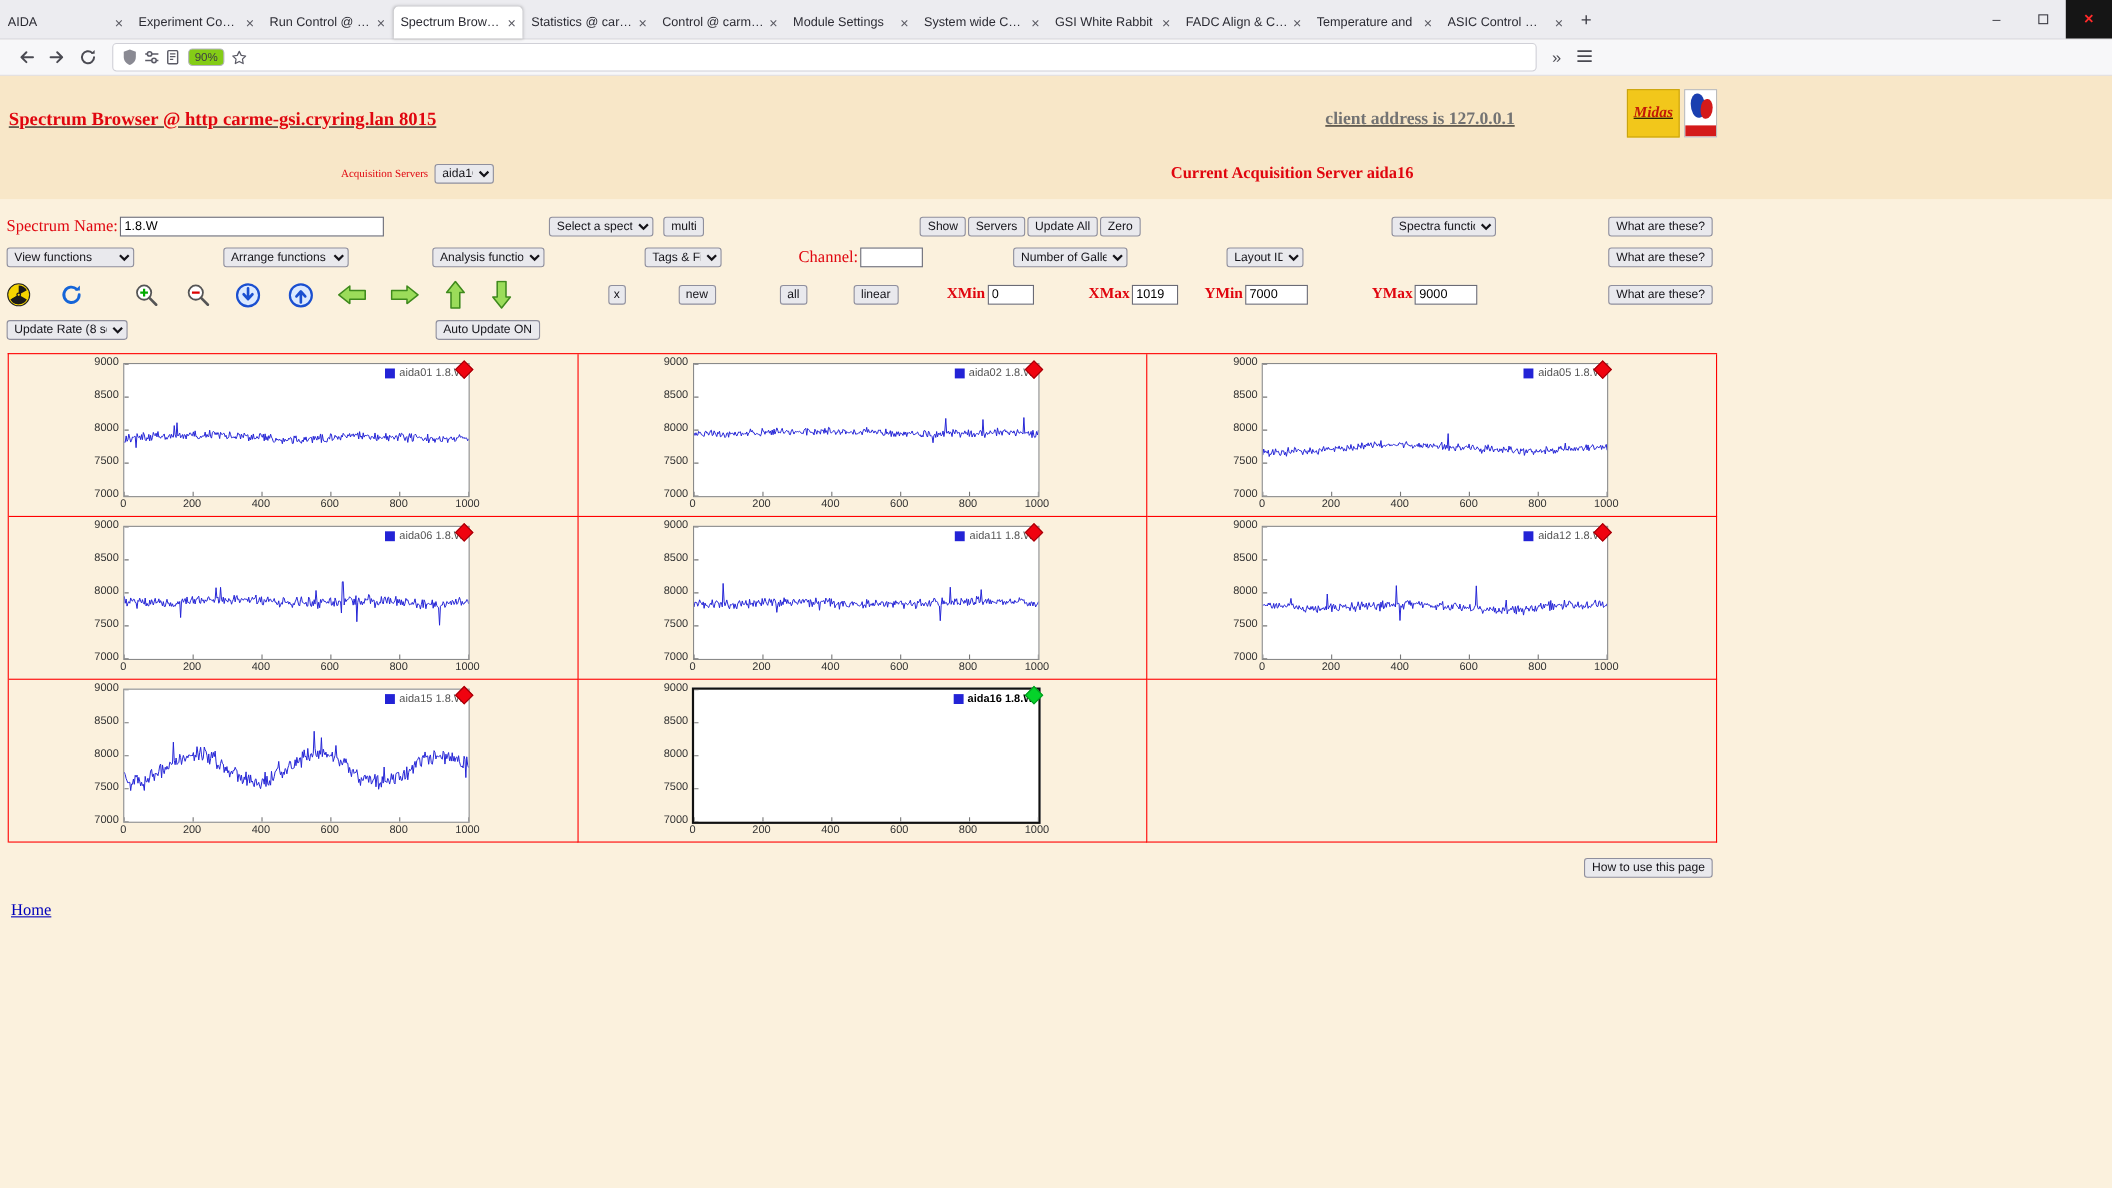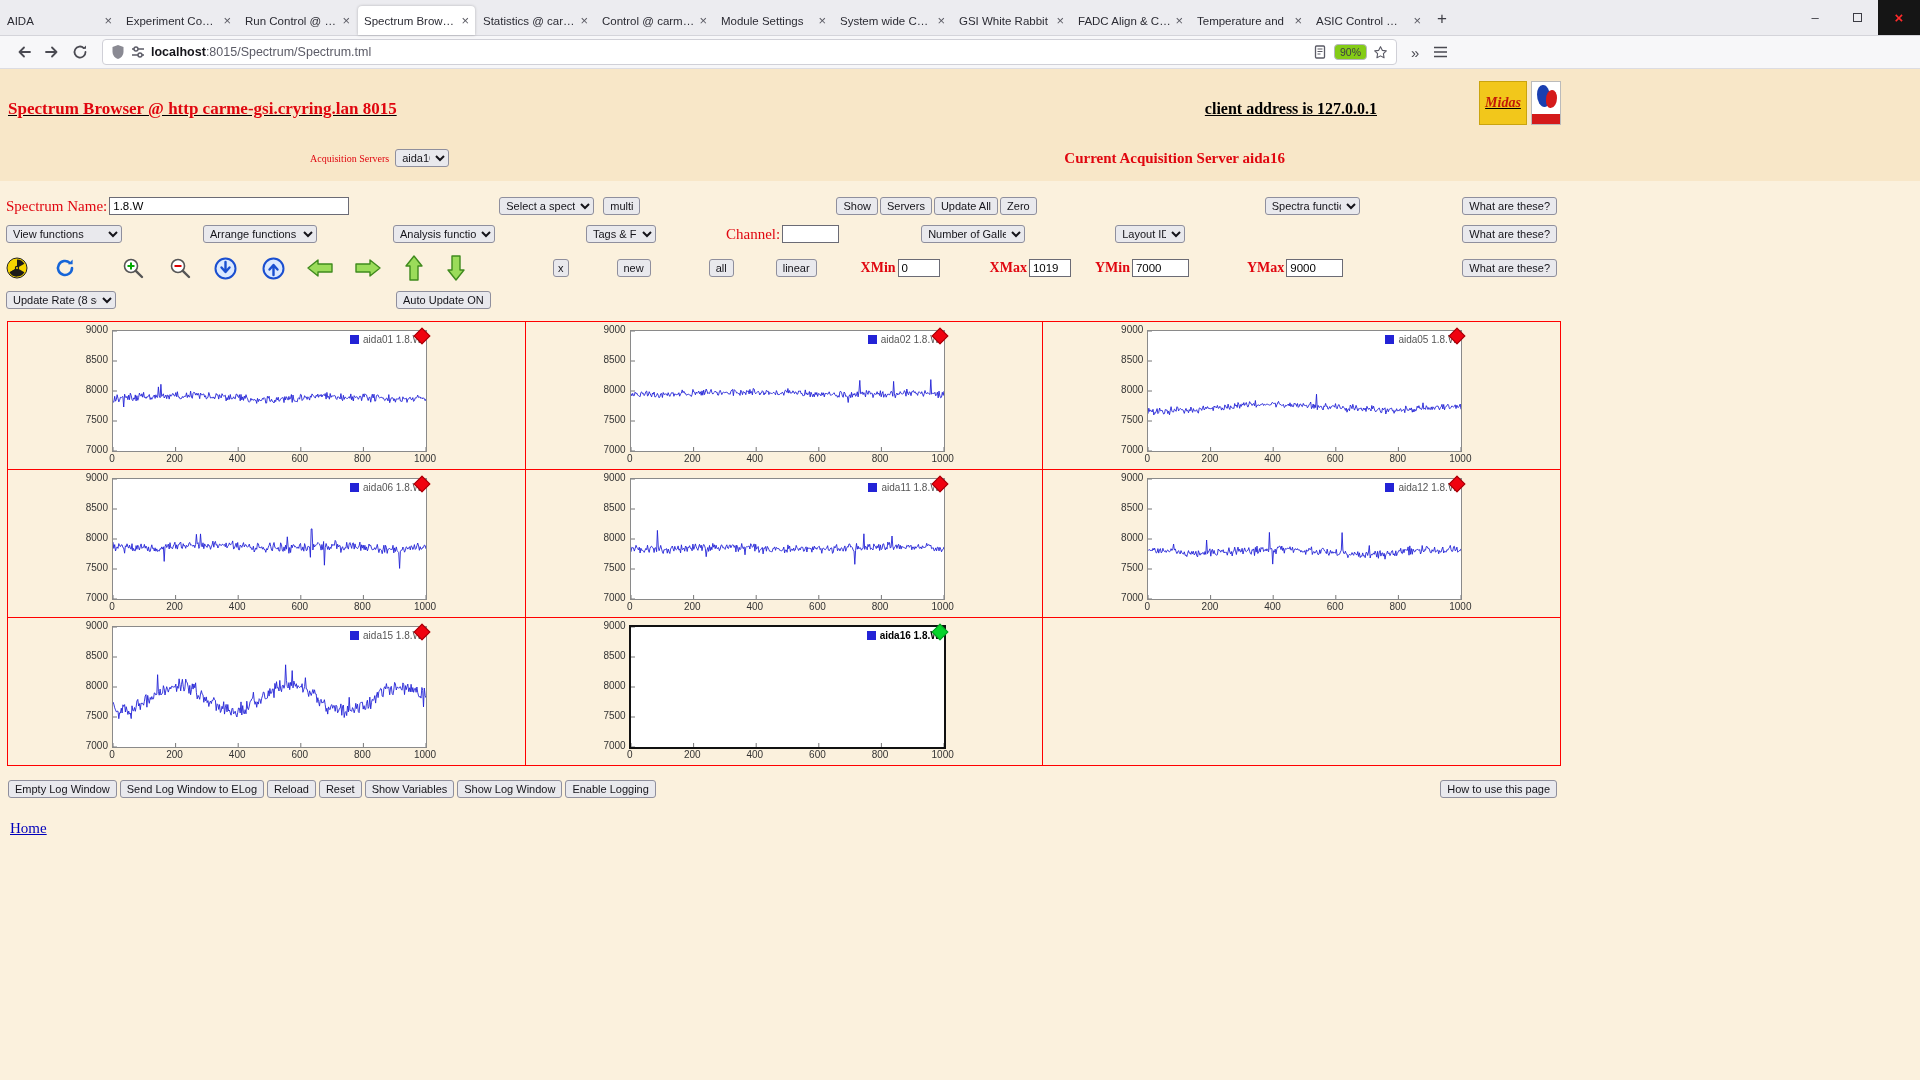--- a/index.html
+++ b/index.html
@@ -32,21 +32,21 @@
   .zoombadge { font-size: 10.5px; border: 1px solid #b6b6bf; border-radius: 4px; padding: 1px 5px; background: #84cc16; color: #3c3c44; }
   .chev { font-size: 15px; color: #4a4a52; margin-left: 14px; }
 
   
   .page { width: 1920px; height: 1010px; background: #fbf1dd; }
   .band-top { background: #f8e7c8; padding-bottom: 14px; }
   .content { width: 1561px; position: relative; }
   .red-serif { font-family: "Liberation Serif", serif; color: #e0060f; }
   .hdr { display: flex; align-items: center; padding-top: 24px; text-decoration: underline; }
   .hdr .title { font-family: "Liberation Serif", serif; color: #e0060f; font-weight: bold; font-size: 17px; padding-left: 8px; }
-  .hdr .client { margin-left: auto; font-family: "Liberation Serif", serif; color: #000000; font-weight: bold; font-size: 16px; }
+  .hdr .client { margin-left: auto; font-family: "Liberation Serif", serif; color: #737373; font-weight: bold; font-size: 16px; }
   .logos { display: flex; gap: 4px; margin-left: 102px; margin-top: -12px; }
   .logo-midas { width: 48px; height: 44px; background: #f2c71b; border: 1px solid #caa40e; display: flex; align-items: center; justify-content: center;
                 font-family: "Liberation Serif", serif; font-style: italic; font-weight: bold; color: #c21807; font-size: 14px; }
   .logo-tcl { width: 30px; height: 44px; background: #fff; border: 1px solid #bbb; position: relative; overflow: hidden; }
   .logo-tcl .fig1 { position: absolute; left: 5px; top: 3px; width: 13px; height: 22px; background: #1a3fb0; border-radius: 45% 55% 40% 60%; }
   .logo-tcl .fig2 { position: absolute; left: 14px; top: 8px; width: 11px; height: 18px; background: #d41a1a; border-radius: 55% 45% 60% 40%; }
   .logo-tcl .band { position: absolute; left: 0; bottom: 0; width: 100%; height: 10px; background: #d41a1a; }
 
   .acqrow { display: flex; align-items: center; margin-top: 24px; }
   .acqrow .lab { margin-left: 310px; font-size: 10px; }
@@ -166,21 +166,20 @@
   </span>
   <div class="urlbar">
     <svg width="14" height="16" viewBox="0 0 14 16">
         <path d="M7 1 12.5 3v4.5C12.5 11.5 10 14 7 15 4 14 1.5 11.5 1.5 7.5V3Z" fill="#8a8a93"></path>
       </svg>
     <svg width="14" height="14" viewBox="0 0 14 14">
         <path d="M1 4h12M1 10h12" stroke="#5b5b66" stroke-width="1.4"></path>
         <circle cx="5" cy="4" r="2" fill="#f7f7f9" stroke="#5b5b66" stroke-width="1.4"></circle>
         <circle cx="9" cy="10" r="2" fill="#f7f7f9" stroke="#5b5b66" stroke-width="1.4"></circle>
       </svg>
-    <span class="urltext"><b>localhost</b><span class="path">:8015/Spectrum/Spectrum.tml</span></span>
     <svg width="14" height="14" viewBox="0 0 14 14">
         <rect x="1.5" y="1" width="9" height="12" rx="1" fill="none" stroke="#5b5b66" stroke-width="1.3"></rect>
         <path d="M3.5 4h5M3.5 6.5h5M3.5 9h3" stroke="#5b5b66" stroke-width="1.1"></path>
       </svg>
     <span class="zoombadge">90%</span>
     <svg width="15" height="15" viewBox="0 0 16 16">
         <path d="M8 1.8 9.9 5.7 14.2 6.3 11.1 9.3 11.8 13.6 8 11.6 4.2 13.6 4.9 9.3 1.8 6.3 6.1 5.7Z" fill="none" stroke="#5b5b66" stroke-width="1.2" stroke-linejoin="round"></path>
       </svg>
   </div>
   <span class="chev">»</span>
@@ -576,27 +575,18 @@
               <span class="lswatch"></span>
               <span>aida16 1.8.W</span>
             </span></div>
           <span class="diamond green"></span>
         </div>
         <div class="cell"></div>
       </div>
 
     
     <div class="footrow">
-      <span id="footer-buttons" style="display:flex;gap:3px">
-          <button class="btn">Empty Log Window</button>
-          <button class="btn">Send Log Window to ELog</button>
-          <button class="btn">Reload</button>
-          <button class="btn">Reset</button>
-          <button class="btn">Show Variables</button>
-          <button class="btn">Show Log Window</button>
-          <button class="btn">Enable Logging</button>
-        </span>
       <button class="btn mlauto">How to use this page</button>
     </div>
 
     <a class="homelink" href="#">Home</a>
   </div>
 </div>
 
 </body></html>

